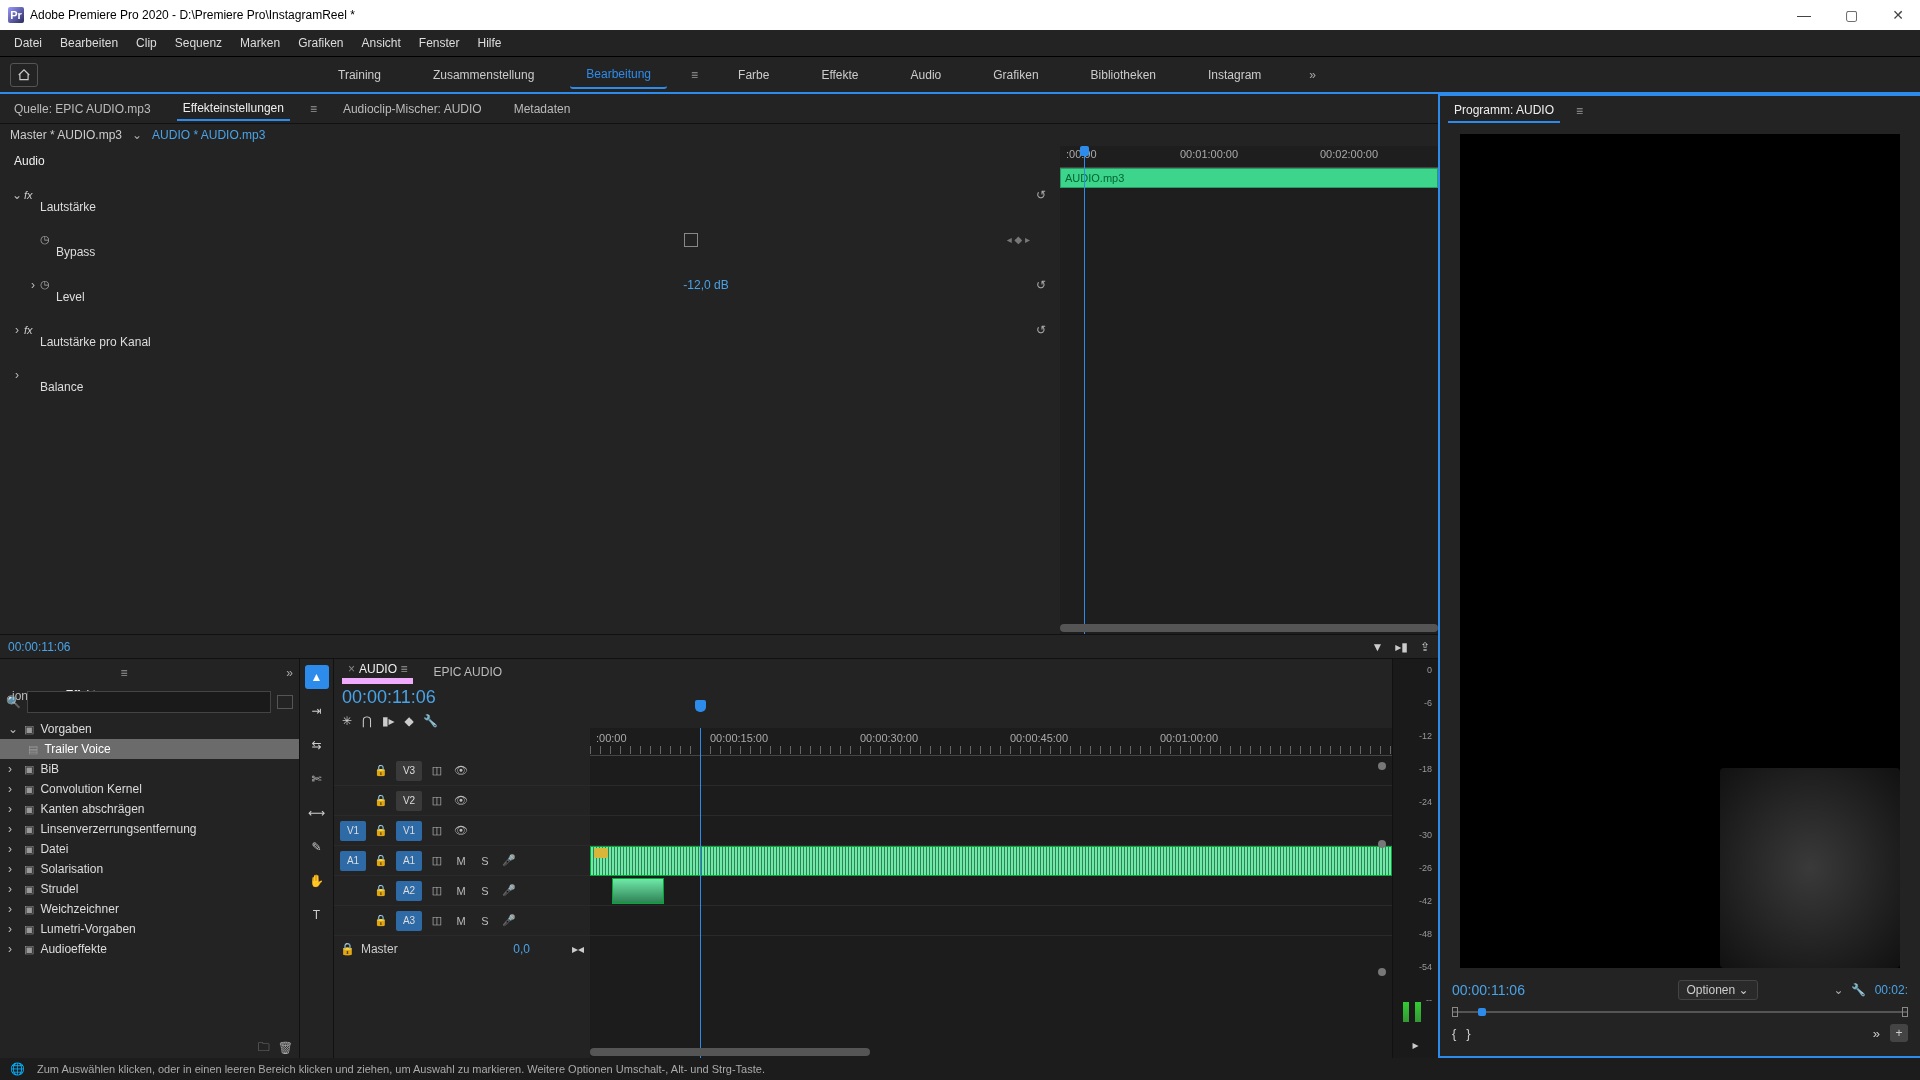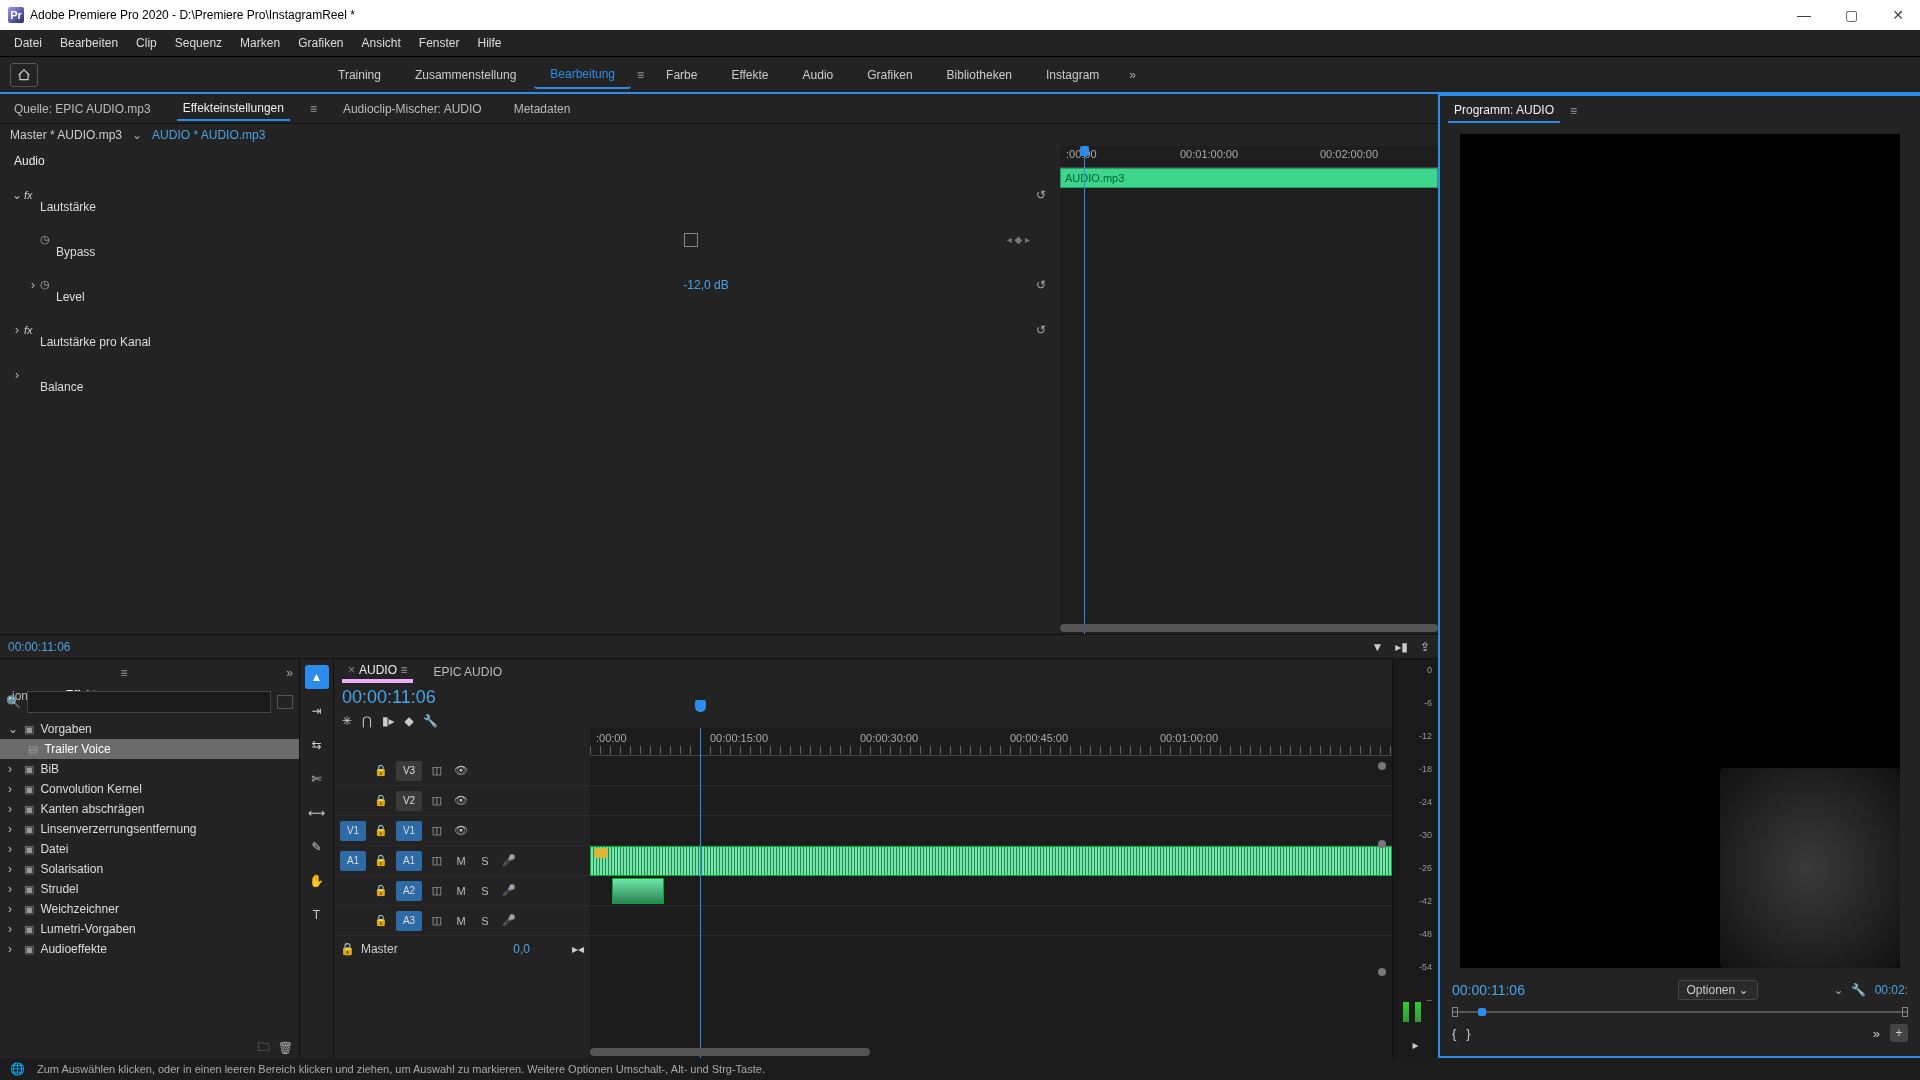--- a/index.html
+++ b/index.html
@@ -9,21 +9,21 @@
 .titlebar-left { display: flex; align-items: center; gap: 6px; }
 .titlebar-icon { width: 16px; height: 16px; background: linear-gradient(135deg,#9999ff,#2a2a5a); border-radius: 2px; display: inline-flex; align-items: center; justify-content: center; color: #fff; font-weight: bold; font-size: 11px; }
 .titlebar-controls { display: flex; gap: 18px; font-size: 14px; color: #444; }
 .titlebar-controls span { cursor: pointer; padding: 4px 8px; }
 
 .menubar { background: #232323; height: 26px; display: flex; align-items: center; padding: 0 6px; gap: 2px; }
 .menubar span { padding: 2px 8px; color: #ddd; cursor: pointer; font-size: 12px; }
 
 .workspacebar { background: #232323; height: 38px; border-top: 1px solid #000; border-bottom: 2px solid #2d8ceb; display: flex; align-items: center; gap: 4px; padding-left: 10px; }
 .home-btn { width: 28px; height: 24px; border: 1px solid #555; border-radius: 3px; display: flex; align-items: center; justify-content: center; color: #ccc; }
-.workspace-tabs { display: flex; align-items: center; gap: 2px; margin-left: 280px; }
+.workspace-tabs { display: flex; align-items: center; gap: 20px; margin-left: 280px; }
 .workspace-tab { padding: 6px 16px; color: #ccc; cursor: pointer; border-radius: 3px; }
 .workspace-tab.active { color: #2d8ceb; border-bottom: 2px solid #2d8ceb; }
 .burger { color: #999; padding: 4px; }
 .chev { margin-left: 12px; color: #aaa; }
 
 .main { display: flex; height: calc(100% - 30px - 26px - 38px - 22px); }
 .left-col { flex: 1; display: flex; flex-direction: column; border-right: 2px solid #2d8ceb; }
 .right-col { width: 480px; display: flex; flex-direction: column; border-top: 2px solid #2d8ceb; }
 
 .source-tabs { height: 30px; display: flex; align-items: center; padding: 0 8px; gap: 20px; border-bottom: 1px solid #111; }
@@ -82,21 +82,21 @@
 .tree-footer { height: 20px; display: flex; align-items: center; justify-content: flex-end; gap: 8px; padding: 0 6px; color: #aaa; }
 
 .timeline-panel { flex: 1; display: flex; position: relative; }
 .toolcol { width: 34px; background: #232323; display: flex; flex-direction: column; align-items: center; padding: 6px 0; gap: 10px; border-right: 1px solid #111; }
 .tool { width: 24px; height: 24px; display: flex; align-items: center; justify-content: center; color: #ccc; cursor: pointer; border-radius: 3px; }
 .tool.active { background: #2d8ceb; color: #fff; }
 
 .tl-main { flex: 1; display: flex; flex-direction: column; }
 .tl-tabs { height: 26px; display: flex; align-items: center; padding: 0 8px; gap: 14px; }
 .tl-tab { color: #bbb; padding: 2px 6px; }
-.tl-tab.active { color: #eee; border-bottom: 4px solid #f0abfc; text-align: center; }
+.tl-tab.active { color: #eee; border-bottom: 6px solid #f0abfc; text-align: center; }
 .tl-tab .close { color: #888; margin-right: 4px; }
 .tl-header { display: flex; align-items: center; padding: 2px 8px; gap: 12px; }
 .tl-tc { color: #4aa3e6; font-size: 18px; font-weight: 500; }
 .tl-controls { display: flex; align-items: center; gap: 10px; color: #ccc; margin-top: 4px; padding-left: 8px;}
 .tl-ruler-area { height: 28px; position: relative; border-bottom: 1px solid #444; margin-left: 256px; }
 .ruler-time { position: absolute; top: 4px; color: #aaa; font-size: 11px; }
 .ruler-ticks { position: absolute; top: 18px; left: 0; right: 0; height: 8px; background-image: repeating-linear-gradient(90deg,#666 0,#666 1px,transparent 1px,transparent 10px); }
 .track-headers { width: 256px; display: flex; flex-direction: column; }
 .track-row { display: flex; align-items: center; height: 30px; border-bottom: 1px solid #2a2a2a; padding: 0 6px; gap: 6px; }
 .track-row .src { width: 26px; height: 20px; border-radius: 2px; display: flex; align-items: center; justify-content: center; font-size: 10px; color: #ddd; }
@@ -120,21 +120,21 @@
 .track-knob { position: absolute; right: 6px; width: 8px; height: 8px; background: #777; border-radius: 50%; }
 
 .audio-meter { width: 46px; background: #1a1a1a; border-left: 1px solid #111; position: relative; display: flex; flex-direction: column; align-items: center; padding: 6px 2px; gap: 6px; }
 .meter-scale { flex: 1; width: 100%; position: relative; }
 .db-lbl { position: absolute; right: 4px; color: #999; font-size: 9px; }
 .meter-bar { position: absolute; bottom: 10px; left: 8px; width: 6px; height: 20px; background: linear-gradient(#3c3,#393); }
 .meter-bar.r { left: 20px; }
 .play-ico { color: #ccc; }
 
 .program-panel { flex: 1; display: flex; flex-direction: column; border-bottom: 2px solid #2d8ceb; }
-.prog-tabs { height: 30px; display: flex; align-items: center; padding: 0 8px; gap: 10px; }
+.prog-tabs { height: 30px; display: flex; align-items: center; padding: 0 8px; gap: 16px; }
 .prog-view { flex: 1; background: #000; margin: 8px 20px; position: relative; }
 .webcam { position: absolute; right: 0; bottom: 0; width: 180px; height: 200px; background: radial-gradient(ellipse at center,#3a3a3a,#111); border-radius: 4px; }
 .prog-controls { height: 80px; padding: 4px 12px; display: flex; flex-direction: column; gap: 6px; }
 .prog-row1 { display: flex; align-items: center; gap: 8px; }
 .prog-tc { color: #4aa3e6; font-size: 14px; }
 .zoom-sel { background: #2a2a2a; border: 1px solid #444; color: #ccc; padding: 2px 8px; border-radius: 3px; }
 .prog-row1 .spacer { flex: 1; }
 .wrench { color: #ccc; }
 .prog-tc-r { color: #4aa3e6; }
 .prog-slider { position: relative; height: 12px; }

